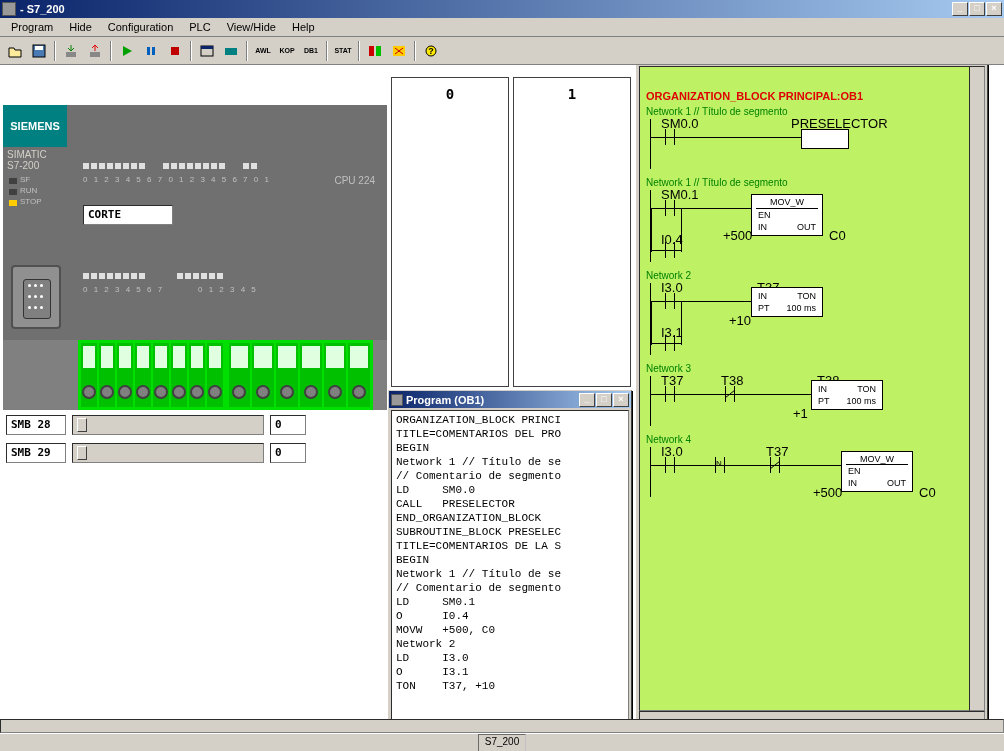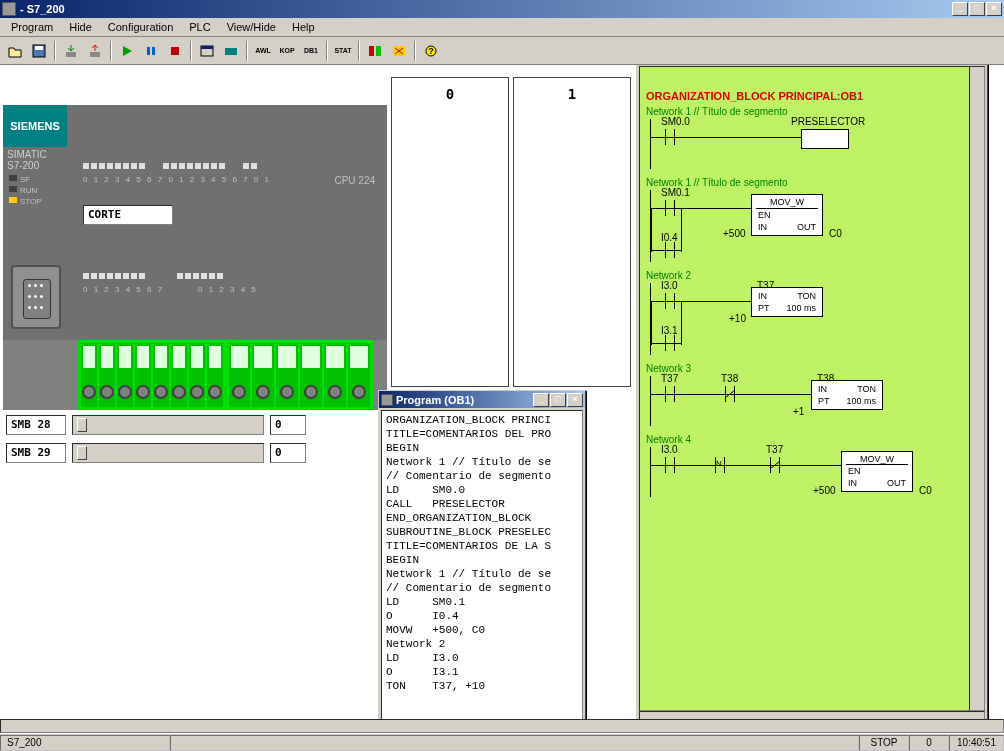--- a/index.html
+++ b/index.html
@@ -86,21 +86,21 @@
   background: #008080;
   color: #fff; font-weight: bold; font-size: 11px;
   display: flex; align-items: center; justify-content: center;
 }
 .plc-model {
   position: absolute; top: 42px; left: 0;
   color: #d4d0c8; font-size: 10px; padding: 2px 4px;
 }
 .cpu-label { position: absolute; top: 70px; right: 12px; color: #c0c0c0; font-size: 10px; }
 .leds { position: absolute; top: 70px; left: 6px; font-size: 8px; color: #c0c0c0; }
-.led-row { display: flex; align-items: flex-start; gap: 3px; margin-bottom: 2px; }
+.led-row { display: flex; align-items: flex-end; gap: 3px; margin-bottom: 2px; }
 .led { width: 8px; height: 6px; background: #404040; }
 .led.ye { background: #ffcc00; }
 .io-row { position: absolute; left: 80px; display: flex; gap: 4px; align-items: center; }
 .io-block { display:flex; gap:2px; }
 .io-light { width:6px; height:6px; background:#e0e0e0; }
 .io-nums { color:#c0c0c0; font-size:8px; letter-spacing:2px; }
 .corte-box {
   position: absolute; top: 100px; left: 80px;
   width: 90px; height: 20px; background: #fff;
   border: 1px inset #808080;
@@ -164,21 +164,21 @@
   position: absolute;
   background:#d4d0c8;
   border:1px solid; border-color:#d4d0c8 #404040 #404040 #d4d0c8;
   box-shadow: 1px 1px 0 #000;
 }
 .sub-title {
   background: linear-gradient(to right,#0a246a,#a6caf0);
   height:17px; display:flex; align-items:center; justify-content:space-between;
   padding:0 2px; color:#fff; font-weight:bold; font-size:11px;
 }
-.prog-window { top:325px; left:378px; width:208px; height:335px; }
+.prog-window { top:325px; left:388px; width:244px; height:335px; }
 .prog-body {
   position:absolute; top:19px; left:2px; right:2px; bottom:2px;
   background:#fff; border:1px inset #808080;
   font-family:Liberation Mono, monospace; font-size:11px;
   padding:2px 4px; overflow:hidden; white-space:pre; line-height:14px;
 }
 .kop-window { top:-19px; left:636px; width:352px; height:682px; }
 .kop-body {
   position:absolute; top:19px; left:2px; right:2px; bottom:16px;
   background:#bef264; border:1px inset #808080;
@@ -193,27 +193,27 @@
   background:#d4d0c8; border:1px inset #808080;
 }
 .kop-hdr { color:#e00000; font-weight:bold; font-size:11px; margin:6px 0 4px; }
 .kop-net { color:#008000; font-size:10px; margin:4px 0 2px; }
 .ladder { position:relative; height:50px; border-left:1px solid #000; margin-bottom:8px; margin-left:4px;}
 .ladder.h70 { height: 72px; }
 .rung { position:absolute; top:18px; left:0; height:1px; background:#000; }
 .contact { position:absolute; top:10px; width:18px; height:16px; }
 .contact::before,.contact::after { content:""; position:absolute; top:0; bottom:0; width:1px; background:#000; }
 .contact::before{left:4px;} .contact::after{right:4px;}
-.clabel { position:absolute; font-size:10px; top:-3px;text-align:right; }
+.clabel { position:absolute; font-size:13px; top:-3px;text-align:right; }
 .coil-box { position:absolute; top:4px; border:1px solid #000; background:#fff; padding:2px 4px; font-size:9px; text-align:center; min-width:56px;}
 .coil-empty { position:absolute; top:10px; width:48px; height:20px; border:1px solid #000; background:#fff;}
 .statusbar {
   position:absolute; bottom:0; left:0; right:0; height:18px;
   background:#d4d0c8; border-top:1px solid #fff;
-  display:flex; align-items:center; font-size:10px;
+  display:flex; align-items:center; font-size:10px;flex-direction:column;
 }
 .status-cell { border:1px inset #c0c0c0; height:16px; padding:1px 6px; }
 .hscroll-main {
   position:absolute; bottom:0; left:0; right:0; height:14px;
   background:#d4d0c8; border:1px inset #808080;
 }
 .tb-txt { font-size:7px; font-weight:bold; }
 svg { display:block; }
 </style>
 </head>

